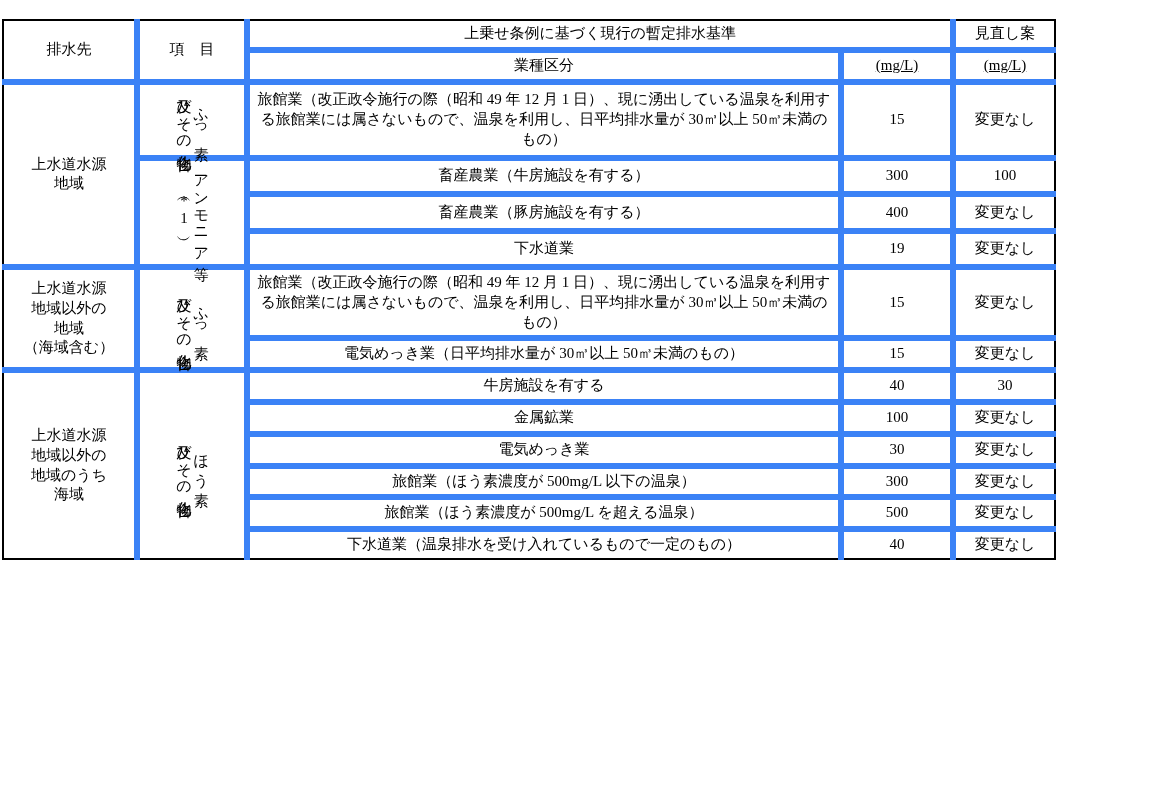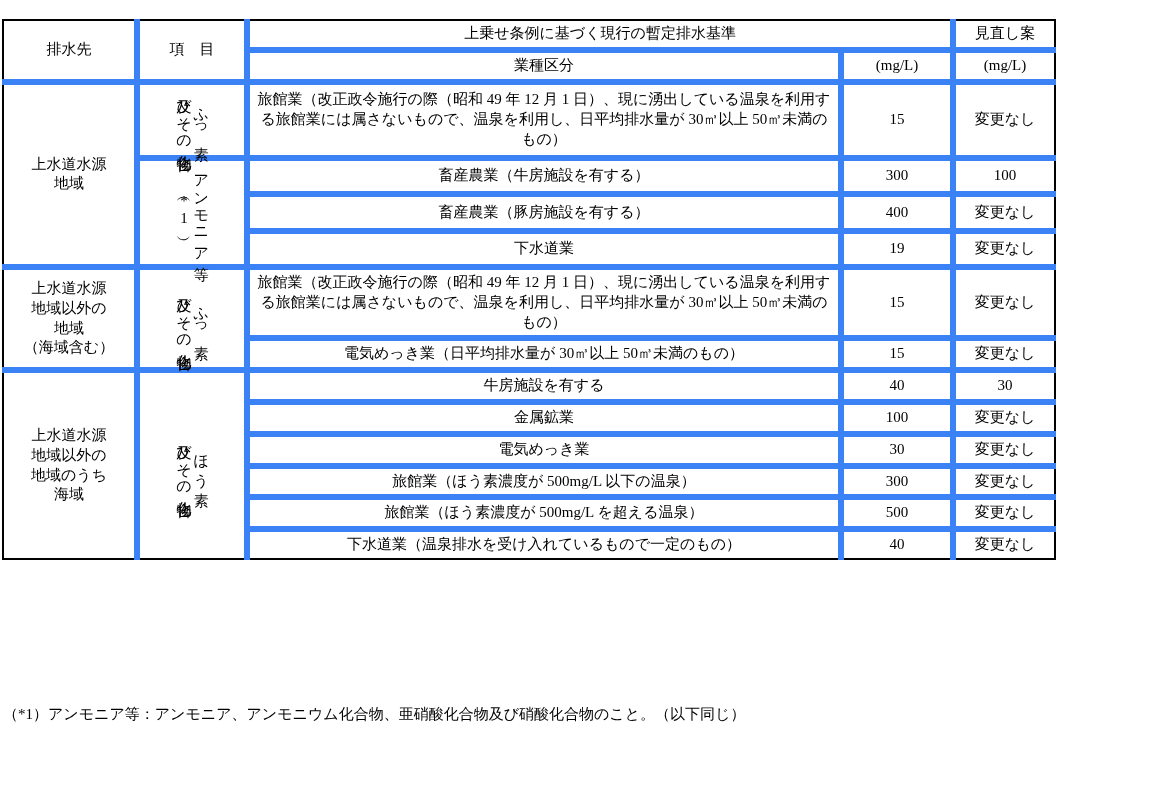--- a/index.html
+++ b/index.html
@@ -53,20 +53,21 @@
   td.left {
     text-align: left;
   }
   td.just {
     text-align: justify;
     text-justify: inter-ideograph;
     line-height: 1.5;
   }
   .small {
     font-size: 13px;
+    text-decoration: underline;
   }
   .thick-top { border-top: 2px solid #000 !important; }
   .thick-bottom { border-bottom: 2px solid #000 !important; }
   .thick-left { border-left: 2px solid #000 !important; }
   .thick-right { border-right: 2px solid #000 !important; }
   .footnote {
     position: absolute;
     left: 3px;
     top: 688px;
     font-size: 15px;
@@ -182,15 +183,14 @@
         <td class="thick-right">変更なし</td>
       </tr>
       <tr>
         <td class="left thick-bottom">下水道業（温泉排水を受け入れているもので一定のもの）</td>
         <td class="thick-bottom">40</td>
         <td class="thick-bottom thick-right">変更なし</td>
       </tr>
     </tbody>
   </table>
 
-  <div class="footnote">（*1）アンモニア等：アンモニア、アンモニウム化合物、亜硝酸化合物及び硝酸化合物のこと。（以下同じ）</div>
 
 </div>
 
 </body></html>

